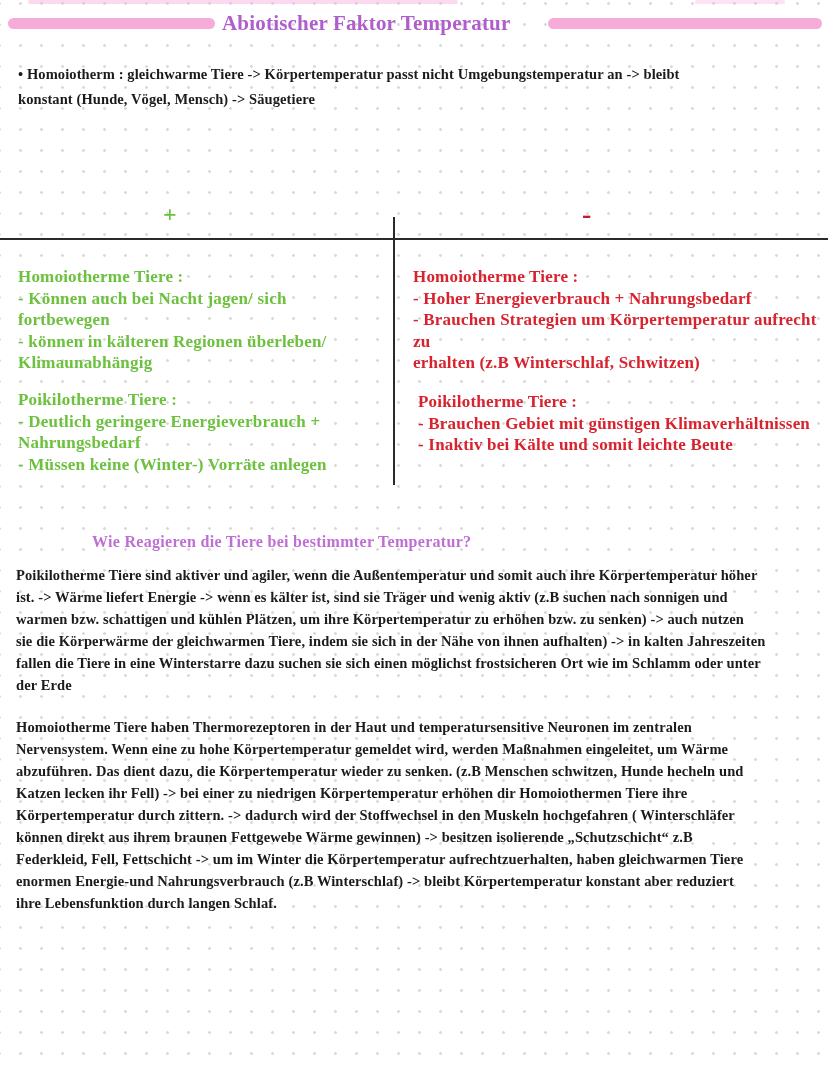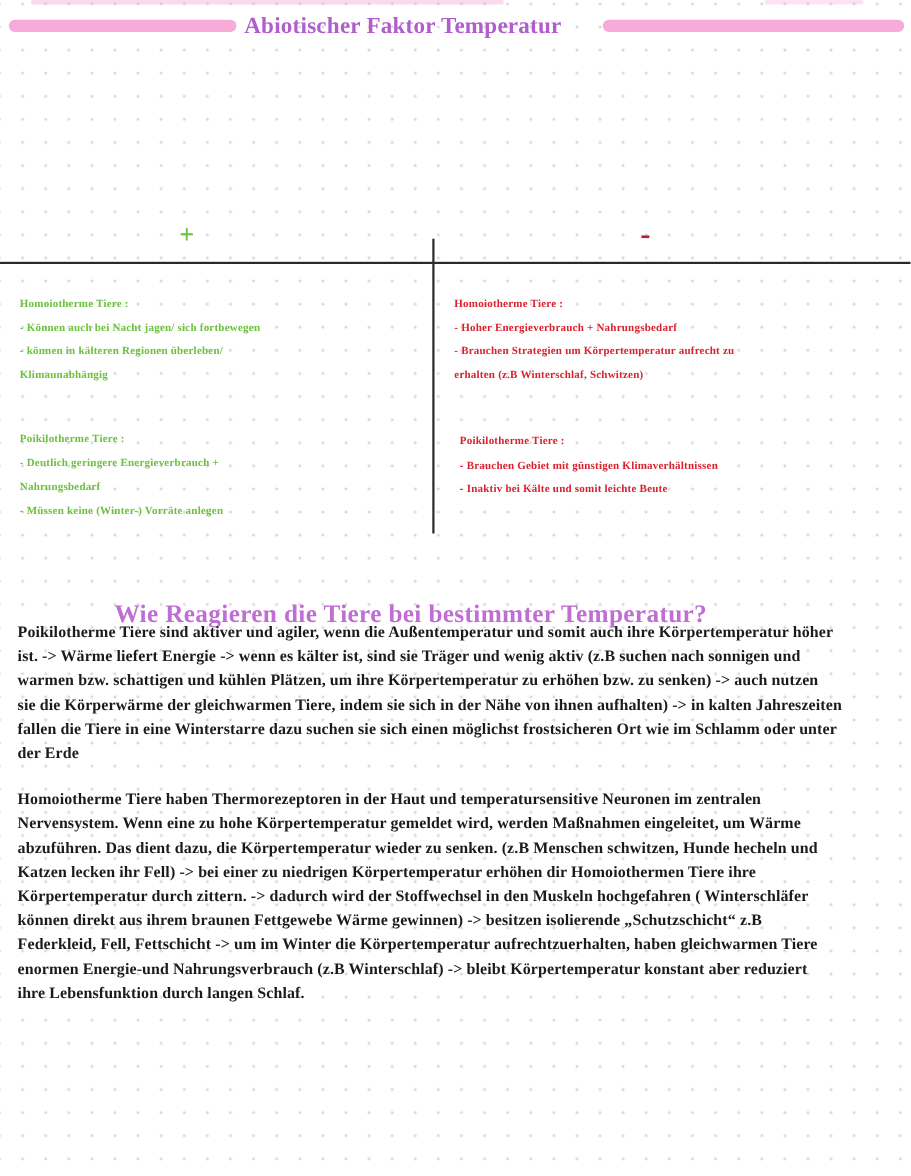--- a/index.html
+++ b/index.html
@@ -30,32 +30,32 @@
     font-size: 14.5px; font-weight: 700; color: #1b1b1b;
     line-height: 25px; letter-spacing: 0.1px; white-space: pre-line;
   }
   .b1 { top: 62px; }
   .b2 { top: 125px; }
   .plus  { position: absolute; left: 163px; top: 201px; font-size: 24px; font-weight: 700; color: #6cc13e; }
   .minus { position: absolute; left: 582px; top: 198px; font-size: 28px; font-weight: 700; color: #c21a31; }
   .hline { position: absolute; left: 0; top: 238px; width: 828px; height: 2px; background: #2a2a2a; }
   .vline { position: absolute; left: 393px; top: 217px; width: 2px; height: 268px; background: #2a2a2a; }
   .cell {
-    position: absolute; font-size: 10px; font-weight: 700;
+    position: absolute; font-size: 17px; font-weight: 700;
     line-height: 21.5px; letter-spacing: 0.2px; white-space: pre-line;
   }
   .green { color: #6cc13e; }
   .red   { color: #d8232f; }
   .pro1 { left: 18px;  top: 266px; width: 360px; }
   .con1 { left: 413px; top: 266px; width: 405px; }
   .pro2 { left: 18px;  top: 389px; width: 360px; }
   .con2 { left: 418px; top: 391px; width: 400px; }
   .heading2 {
-    position: absolute; left: 88px; top: 529px; margin: 16px;
-    font-size: 23px; font-weight: 700; letter-spacing: 0.3px;
+    position: absolute; left: 88px; top: 529px; margin: 4px;
+    font-size: 16px; font-weight: 700; letter-spacing: 0.3px;
     color: #bf6fd3; white-space: nowrap;
   }
   .para {
     position: absolute; left: 16px; width: 822px;
     font-size: 14.5px; font-weight: 700; color: #1b1b1b;
     line-height: 22px; letter-spacing: 0.1px; white-space: pre-line;
   }
   .p1 { top: 564px; }
   .p2 { top: 716px; }
 </style>
@@ -66,20 +66,22 @@
 
   <div class="top-smear smear-a"></div>
   <div class="top-smear smear-b"></div>
 
   <header>
     <span class="bar bar-left"></span>
     <h1 class="title">Abiotischer Faktor Temperatur</h1>
     <span class="bar bar-right"></span>
   </header>
 
+  <div class="bullet b1">• Homoiotherm : gleichwarme Tiere -&gt; Körpertemperatur passt nicht Umgebungstemperatur an -&gt; bleibt
+konstant (Hunde, Vögel, Mensch) -&gt; Säugetiere</div>
 
   <div class="plus">+</div>
   <div class="minus">-</div>
 
   <div class="hline"></div>
   <div class="vline"></div>
 
   <div class="cell green pro1">Homoiotherme Tiere :
 - Können auch bei Nacht jagen/ sich fortbewegen
 - können in kälteren Regionen überleben/

